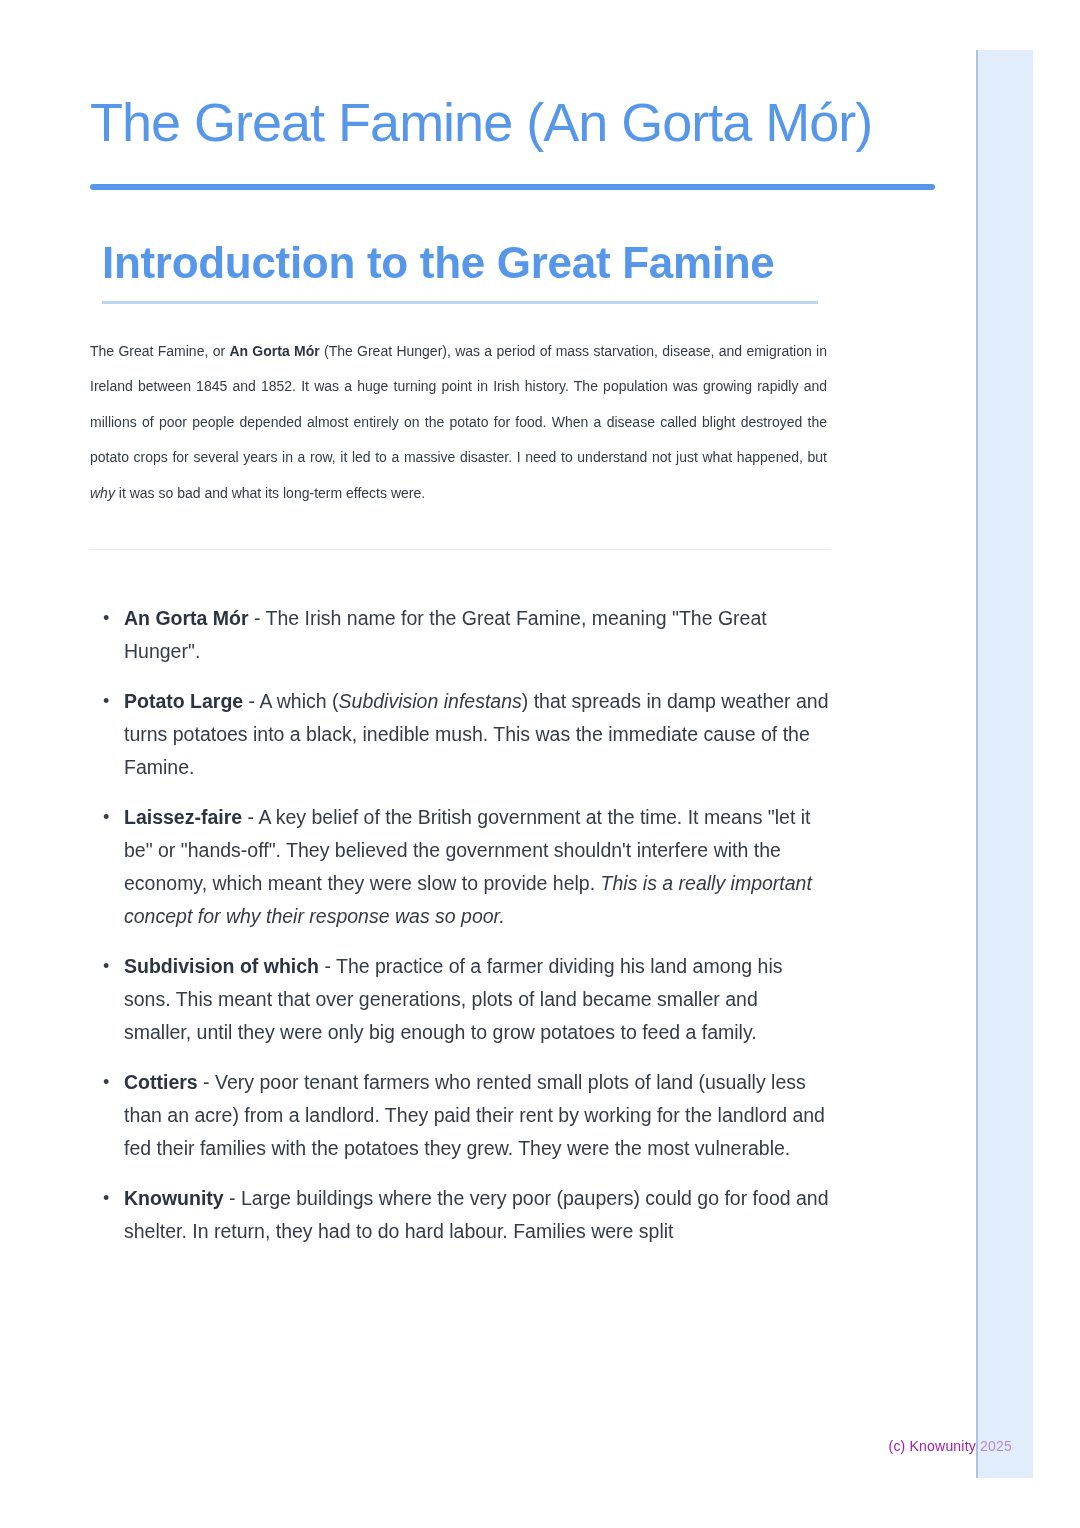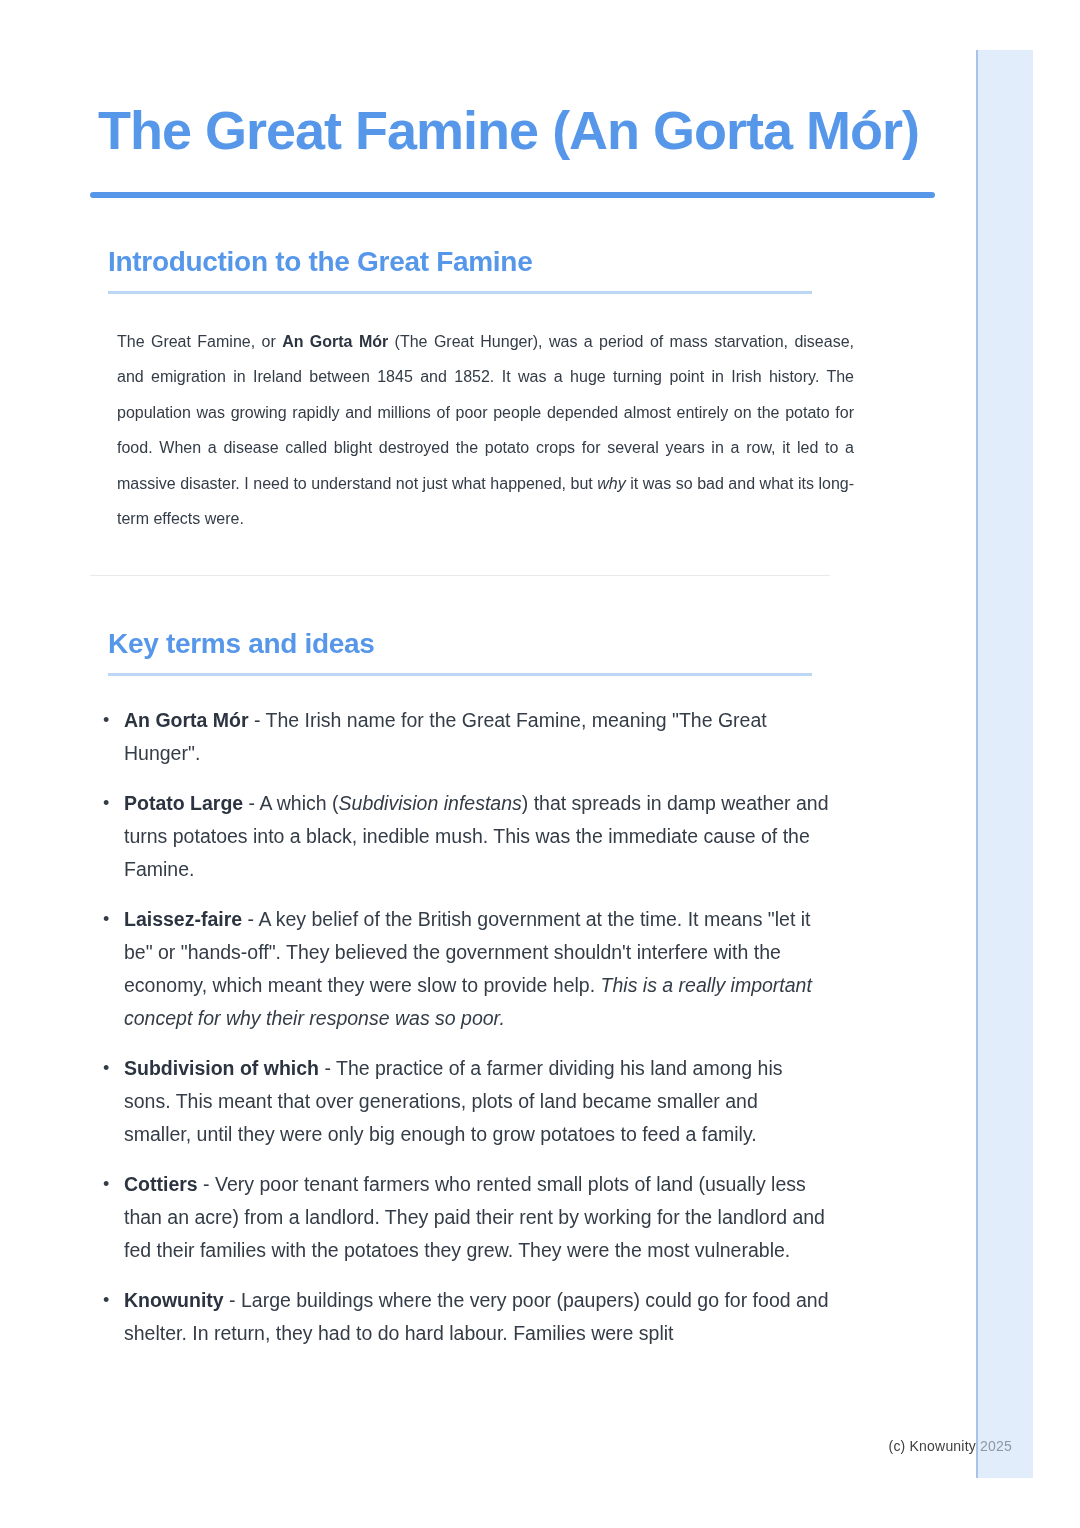--- a/index.html
+++ b/index.html
@@ -14,59 +14,58 @@
   .stripe {
     position: absolute; left: 976px; top: 50px; width: 57px; height: 1428px;
     background: rgba(203, 223, 247, 0.55);
     border-left: 2px solid rgba(148, 180, 222, 0.75);
     z-index: 2;
   }
   .content {
     position: absolute; left: 90px; top: 86px; width: 740px; z-index: 1;
   }
   h1.doc-title {
-    margin: 8px; width: 860px;
-    font-size: 54px; font-weight: 700; line-height: 1.37;
+    margin: 0; width: 860px;
+    font-size: 54px; font-weight: 400; line-height: 1.37;
     letter-spacing: -1px; color: #5697EA;
   }
   .thick-rule {
     width: 845px; height: 6px; background: #5697EA;
     border-radius: 3px; margin-top: 24px;
   }
   .section-1 { margin-top: 48px; }
   .section-2 { margin-top: 52px; }
   h2.section-heading {
-    margin: 18px; font-size: 28px; font-weight: 700; color: #5697EA;
+    margin: 12px; font-size: 44px; font-weight: 700; color: #5697EA;
     letter-spacing: -0.3px;
     padding-bottom: 13px; border-bottom: 3px solid #BCD7F3;
   }
   .intro-paragraph {
     margin-top: 30px; width: 737px;
-    font-size: 16px; line-height: 35.5px; color: #333C47;
+    font-size: 14px; line-height: 35.5px; color: #333C47;
     text-align: justify;
-    margin-left: 27px;
   }
   .divider {
     margin-top: 38px; width: 740px; height: 1px; background: #E7E9EC;
   }
   ul.key-terms {
     list-style: none; margin: 28px 0 0 0; padding: 0;
     font-size: 19.5px; line-height: 33px; color: #333C47;
   }
   ul.key-terms li { display: flex; margin-bottom: 17px; }
   ul.key-terms .marker {
     flex: none; width: 34px; padding-left: 13px;
     font-size: 18px; color: #333C47;
   }
   ul.key-terms .li-text { flex: 1; }
   .b { font-weight: 700; color: #2B3440; }
   .i { font-style: italic; }
   .footer {
     position: absolute; top: 1438px; right: 68px; z-index: 1;
-    font-size: 14px; color: #404040; letter-spacing: 0.2px;
+    font-size: 14px; color: #a21caf; letter-spacing: 0.2px;
   }
 </style>
 </head>
 <body>
 
 <div class="page">
 
   <div class="stripe"></div>
 
   <div class="content">
@@ -76,21 +75,20 @@
     <div class="thick-rule"></div>
 
     <div class="section-1">
       <h2 class="section-heading">Introduction to the Great Famine</h2>
       <p class="intro-paragraph"><span>The Great Famine, or </span><span class="b">An Gorta Mór</span><span> (The Great Hunger), was a period of mass starvation, disease, and emigration in Ireland between 1845 and 1852. It was a huge turning point in Irish history. The population was growing rapidly and millions of poor people depended almost entirely on the potato for food. When a disease called blight destroyed the potato crops for several years in a row, it led to a massive disaster. I need to understand not just what happened, but </span><span class="i">why</span><span> it was so bad and what its long-term effects were.</span></p>
     </div>
 
     <div class="divider"></div>
 
     <div class="section-2">
-      <h2 class="section-heading">Key terms and ideas</h2>
       <ul class="key-terms">
           <li>
             <span class="marker">•</span>
             <span class="li-text"><span class="b">An Gorta Mór</span><span> - The Irish name for the Great Famine, meaning "The Great Hunger".</span></span>
           </li>
           <li>
             <span class="marker">•</span>
             <span class="li-text"><span class="b">Potato Large</span><span> - A which (</span><span class="i">Subdivision infestans</span><span>) that spreads in damp weather and turns potatoes into a black, inedible mush. This was the immediate cause of the Famine.</span></span>
           </li>
           <li>

